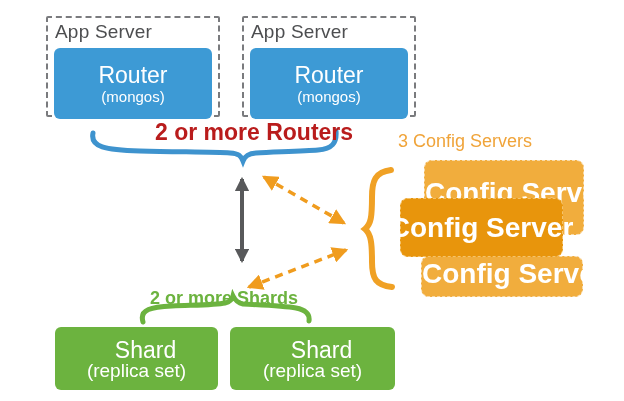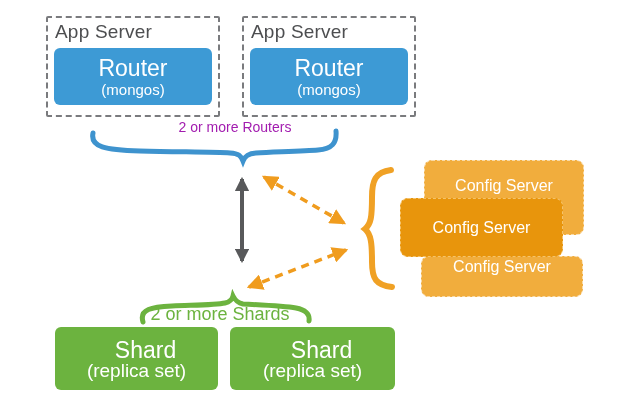--- a/index.html
+++ b/index.html
@@ -7,34 +7,34 @@
   .canvas{position:relative;width:624px;height:401px;background:#ffffff;overflow:hidden;border-radius:21px;}
   .abs{position:absolute;}
   .app-box{
     position:absolute;width:174px;height:101px;
     border:2px dashed #7a7b7e;border-radius:2px;box-sizing:border-box;background:#fff;
   }
   .app-label{
     position:absolute;left:7px;top:3px;font-size:19px;color:#4d4e50;letter-spacing:.2px;white-space:nowrap;
   }
   .router-box{
-    position:absolute;left:6px;top:30px;width:158px;height:57px;
+    position:absolute;left:6px;top:30px;width:158px;height:71px;
     background:#3d9ad5;border-radius:6px;color:#ffffff;
     display:flex;flex-direction:column;align-items:center;justify-content:center;
   }
   .router-title{font-size:23px;line-height:25px;}
   .router-sub{font-size:15px;line-height:17px;font-weight:normal;}
   .brace-label{position:absolute;text-align:center;white-space:nowrap;}
-  .lbl-blue{color:#a21caf;font-size:14px;}
+  .lbl-blue{color:#b91c1c;font-size:23px;font-weight:bold;}
   .lbl-orange{color:#f0a43a;font-size:18px;}
   .lbl-green{color:#6cb33f;font-size:18px;}
   .cfg-box{position:absolute;box-sizing:border-box;border-radius:8px;color:#ffffff;}
   .cfg-light{background:#f1ad3d;border:1px dashed rgba(255,255,255,.55);}
   .cfg-dark{background:#e8950c;border:1px dashed #f5c36b;display:flex;align-items:center;justify-content:center;}
-  .cfg-text{font-size:16px;white-space:nowrap;}
+  .cfg-text{font-size:28px;white-space:nowrap;font-weight:bold;}
   .cfg-text-abs{position:absolute;left:0;width:100%;text-align:center;}
   .shard-box{
     position:absolute;width:163px;height:63px;background:#6cb33f;border-radius:6px;color:#fff;
     display:flex;flex-direction:column;align-items:center;justify-content:center;
   }
   .shard-title{font-size:23px;line-height:24px;margin-left:18px;}
   .shard-sub{font-size:19px;line-height:17px;}
   svg.overlay{position:absolute;left:0;top:0;pointer-events:none;}
 </style>
 </head>
@@ -75,21 +75,22 @@
     <line x1="264" y1="177" x2="344" y2="223" stroke="#f09c1e" stroke-width="3.5" stroke-dasharray="8 6" marker-start="url(#ah-orange)" marker-end="url(#ah-orange)"></line>
 
     <line x1="249" y1="287" x2="346" y2="250" stroke="#f09c1e" stroke-width="3.5" stroke-dasharray="8 6" marker-start="url(#ah-orange)" marker-end="url(#ah-orange)"></line>
 
     <path d="M 391 170 C 375 172 372 181 372 197 C 372 217 371 224 365 229 C 371 234 372 243 372 262 C 372 279 376 285 392 287" fill="none" stroke="#f0a125" stroke-width="6" stroke-linecap="round"></path>
 
     <path d="M 143 322 C 139 309 152 307 172 306 C 196 305 216 305 225 303 C 230 302 232 300 233 296 C 235 300 238 303 243 304 C 262 305 284 306 296 308 C 306 310 310 314 309 321" fill="none" stroke="#6cb33f" stroke-width="5" stroke-linecap="round"></path>
   </svg>
 
   <span class="brace-label lbl-blue abs" style="left:155px;top:119px;width:160px;">2 or more Routers</span>
-  <span class="brace-label lbl-green abs" style="left:150px;top:304px;width:140px;">2 or more Shards</span>
+  <span class="brace-label lbl-orange abs" style="left:398px;top:131px;width:130px;">3 Config Servers</span>
+  <span class="brace-label lbl-green abs" style="left:150px;top:288px;width:140px;font-weight:bold;">2 or more Shards</span>
 
   <div class="cfg-box cfg-light" style="left:424px;top:160px;width:160px;height:75px;">
     <span class="cfg-text cfg-text-abs" style="top:16px;">Config Server</span>
   </div>
   <div class="cfg-box cfg-light" style="left:421px;top:256px;width:162px;height:41px;">
     <span class="cfg-text cfg-text-abs" style="top:1px;">Config Server</span>
   </div>
   <div class="cfg-box cfg-dark" style="left:400px;top:198px;width:163px;height:59px;">
     <span class="cfg-text">Config Server</span>
   </div>

